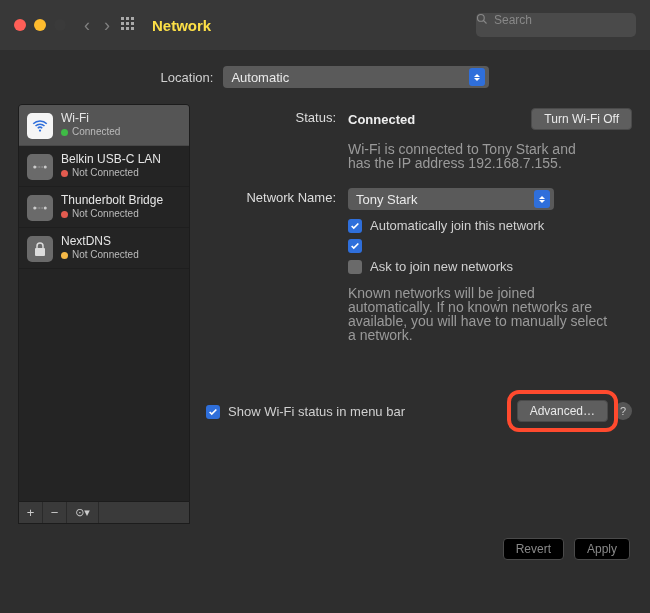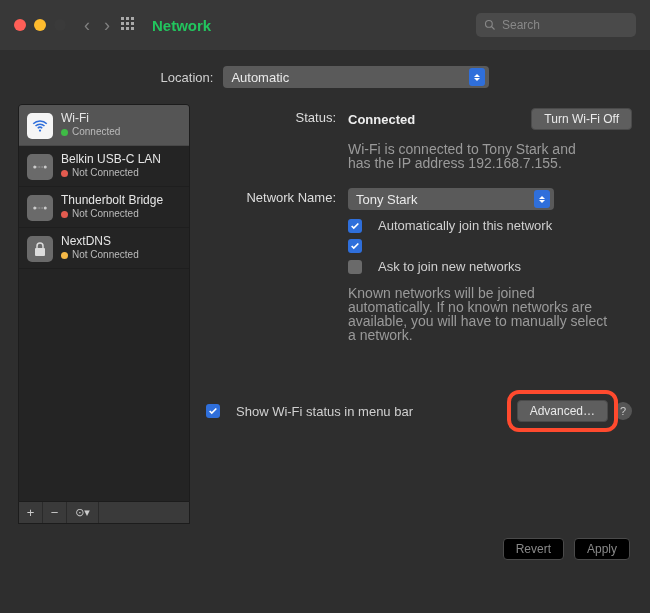--- a/index.html
+++ b/index.html
@@ -6,23 +6,23 @@
 body{background:#2e2e2e;width:650px;height:613px;overflow:hidden;color:#d0d0d0;font-size:13px}
 .titlebar{height:50px;display:flex;align-items:center;padding:0 14px;background:#383838;gap:10px}
 .traffic{display:flex;gap:8px}
 .dot{width:12px;height:12px;border-radius:50%}
 .dot.red{background:#ff5f57}
 .dot.amber{background:#febc2e}
 .dot.green{background:#3a3a3a}
 .nav{display:flex;gap:14px;margin-left:8px}
 .chev{color:#808080;font-size:18px;font-weight:300}
 .grid-icon{color:#aaa;font-size:14px}
-.title{color:#22c55e;font-size:15px;font-weight:600;margin-left:6px}
+.title{color:#fde047;font-size:15px;font-weight:600;margin-left:6px}
 .spacer{flex:1}
-.search{width:160px;height:24px;background:#4a4a4a;border-radius:5px;display:flex;align-items:center;padding:0 8px;color:#888;gap:6px}
+.search{width:160px;height:24px;background:#4a4a4a;border-radius:5px;display:flex;padding:0 0;color:#888;gap:6px}
 .search span{font-size:12px}
 .loc-row{display:flex;align-items:center;justify-content:center;gap:10px;padding:16px 0 12px}
 .loc-label{color:#d0d0d0;text-align:right}
 .select{background:#5a5a5a;border-radius:4px;height:22px;display:flex;align-items:center;padding:0 8px;color:#eaeaea;position:relative;cursor:default}
 .select.loc{width:266px}
 .select.net{width:206px}
 .select .caps{position:absolute;right:4px;top:2px;width:16px;height:18px;background:#2f6fdb;border-radius:3px;display:flex;flex-direction:column;align-items:center;justify-content:center;gap:1px}
 .select .caps:before,.select .caps:after{content:"";width:0;height:0;border-left:3px solid transparent;border-right:3px solid transparent}
 .select .caps:before{border-bottom:3px solid #fff}
 .select .caps:after{border-top:3px solid #fff}
@@ -45,21 +45,21 @@
 .sb-controls .btn{width:24px;display:flex;align-items:center;justify-content:center;border-right:1px solid #2a2a2a;color:#ccc;font-size:13px;cursor:default}
 .main{flex:1;padding:4px 0 0 16px}
 .row{display:flex;align-items:flex-start;margin-bottom:10px}
 .lab{width:130px;text-align:right;color:#ddd;padding-top:2px}
 .val{flex:1;padding-left:12px}
 .status-line{display:flex;align-items:center;gap:14px}
 .strong{font-weight:600;color:#eee}
 .pill{background:#5e5e5e;color:#eaeaea;height:22px;padding:0 12px;border-radius:4px;display:inline-flex;align-items:center;font-size:12px;cursor:default;border:1px solid #4a4a4a}
 .pill.disabled{background:#000000;color:#888}
 .sub{font-size:14px;color:#9a9a9a;line-height:14px;margin-top:12px;max-width:250px}
-.chk-row{display:flex;align-items:center;gap:16px;margin-bottom:6px}
+.chk-row{display:flex;align-items:flex-end;gap:8px;margin-bottom:6px}
 .chkbox{width:14px;height:14px;border-radius:3px;display:inline-flex;align-items:center;justify-content:center;flex-shrink:0}
 .chkbox.on{background:#2f6fdb}
 .chkbox.off{background:#6a6a6a}
 .chkbox svg{width:10px;height:10px}
 .foot-row{display:flex;align-items:center;margin-top:58px}
 .foot-row .chk-row{margin-bottom:0}
 .adv-wrap{position:relative;margin-left:auto;display:flex;align-items:center;gap:8px}
 .highlight{position:absolute;left:-10px;top:-10px;right:-10px;bottom:-10px;border:4px solid #ff4a2e;border-radius:12px;pointer-events:none}
 .help{width:18px;height:18px;border-radius:50%;background:#555;color:#ccc;display:inline-flex;align-items:center;justify-content:center;font-size:11px;margin-left:6px}
 .bottom-btns{display:flex;justify-content:flex-end;gap:10px;padding:14px 20px 0}

